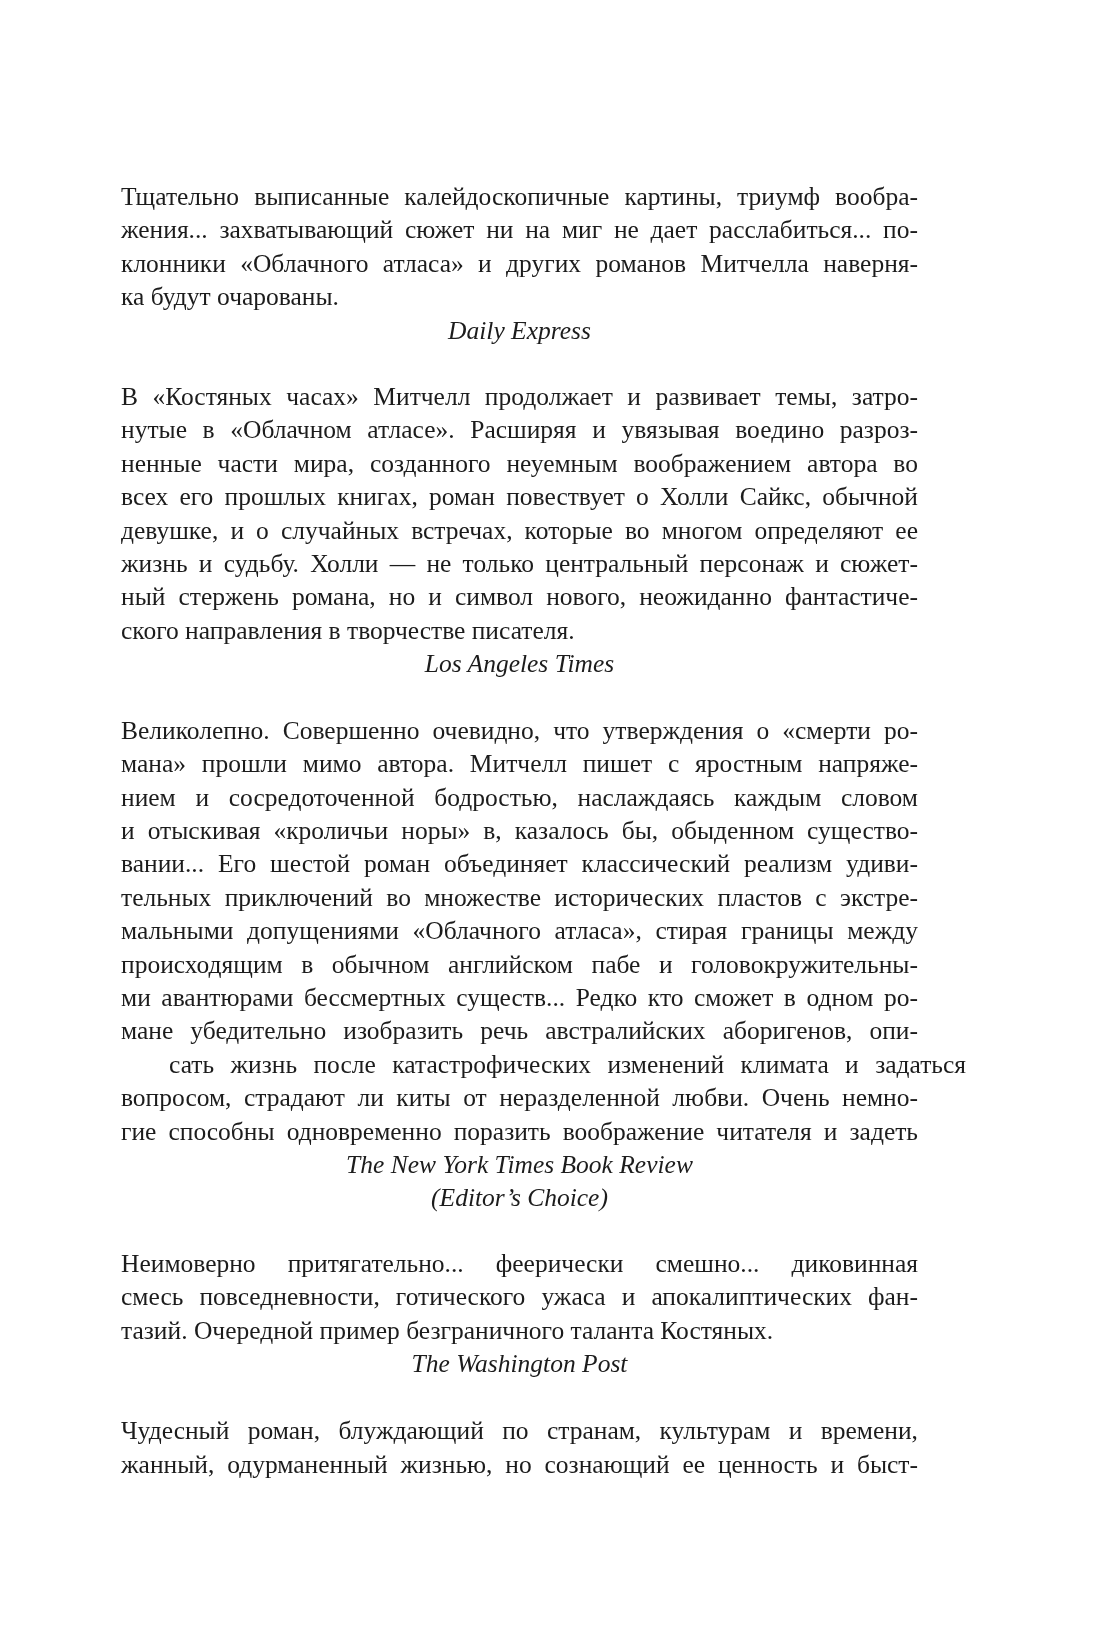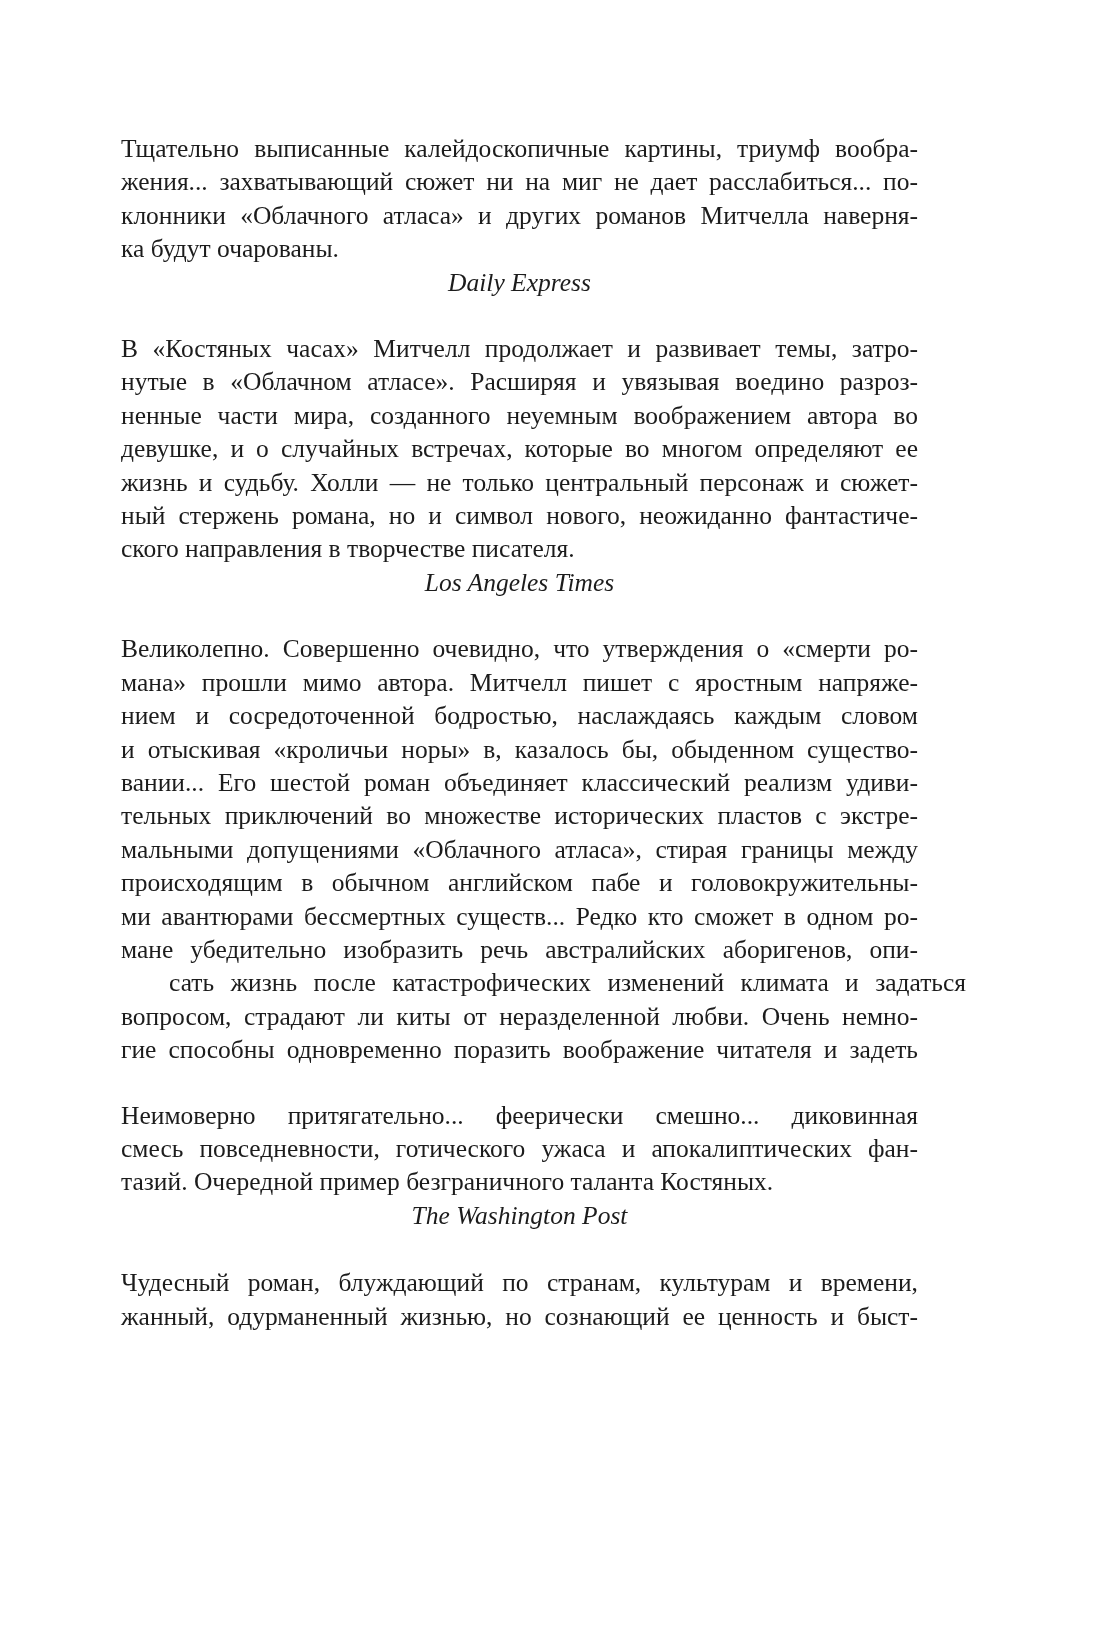--- a/index.html
+++ b/index.html
@@ -34,35 +34,36 @@
   .r3 { margin-bottom: 32px; }
   .r4 { margin-bottom: 34px; }
 </style>
 </head>
 <body>
 
 <div class="page">
 
   <div class="review r1">
     <p>
-      <span class="line" style="white-space: nowrap; display: block; word-spacing: 8.675px;">Тщательно выписанные калейдоскопичные картины, триумф вообра-</span>
+      <span class="line" style="white-space: nowrap; display: block; word-spacing: 8.675px; margin-top: 48px;">Тщательно выписанные калейдоскопичные картины, триумф вообра-</span>
       <span class="line" style="white-space: nowrap; display: block; word-spacing: 5.35417px;">жения... захватывающий сюжет ни на миг не дает расслабиться... по-</span>
       <span class="line" style="white-space: nowrap; display: block; word-spacing: 7.96652px;">клонники «Облачного атласа» и других романов Митчелла наверня-</span>
       <span class="line last" style="display: block;">ка будут очарованы.</span>
     </p>
     <div class="source">
       <span>Daily Express</span>
     </div>
   </div>
 
   <div class="review r2">
     <p>
       <span class="line" style="white-space: nowrap; display: block; word-spacing: 8.11328px;">В «Костяных часах» Митчелл продолжает и развивает темы, затро-</span>
       <span class="line" style="white-space: nowrap; display: block; word-spacing: 9.25586px;">нутые в «Облачном атласе». Расширяя и увязывая воедино разроз-</span>
       <span class="line" style="white-space: nowrap; display: block; word-spacing: 9.53571px;">ненные части мира, созданного неуемным воображением автора во</span>
+      <span class="line" style="white-space: nowrap; display: block; word-spacing: 4.84375px;">всех его прошлых книгах, роман повествует о Холли Сайкс, обычной</span>
       <span class="line" style="white-space: nowrap; display: block; word-spacing: 5.71528px;">девушке, и о случайных встречах, которые во многом определяют ее</span>
       <span class="line" style="white-space: nowrap; display: block; word-spacing: 4.83594px;">жизнь и судьбу. Холли — не только центральный персонаж и сюжет-</span>
       <span class="line" style="white-space: nowrap; display: block; word-spacing: 6.7168px;">ный стержень романа, но и символ нового, неожиданно фантастиче-</span>
       <span class="line last" style="display: block;">ского направления в творчестве писателя.</span>
     </p>
     <div class="source">
       <span>Los Angeles Times</span>
     </div>
   </div>
 
@@ -75,20 +76,24 @@
       <span class="line" style="white-space: nowrap; display: block; word-spacing: 7.54018px;">вании... Его шестой роман объединяет классический реализм удиви-</span>
       <span class="line" style="white-space: nowrap; display: block; word-spacing: 6.93304px;">тельных приключений во множестве исторических пластов с экстре-</span>
       <span class="line" style="white-space: nowrap; display: block; word-spacing: 7.25521px;">мальными допущениями «Облачного атласа», стирая границы между</span>
       <span class="line" style="white-space: nowrap; display: block; word-spacing: 12.1432px;">происходящим в обычном английском пабе и головокружительны-</span>
       <span class="line" style="white-space: nowrap; display: block; word-spacing: 4.16146px;">ми авантюрами бессмертных существ... Редко кто сможет в одном ро-</span>
       <span class="line" style="white-space: nowrap; display: block; word-spacing: 10.7109px;">мане убедительно изобразить речь австралийских аборигенов, опи-</span>
       <span class="line" style="white-space: nowrap; display: block; word-spacing: 10.0268px; margin-left: 48px;">сать жизнь после катастрофических изменений климата и задаться</span>
       <span class="line" style="white-space: nowrap; display: block; word-spacing: 6.12109px;">вопросом, страдают ли киты от неразделенной любви. Очень немно-</span>
       <span class="line" style="white-space: nowrap; display: block; word-spacing: 5.65625px;">гие способны одновременно поразить воображение читателя и задеть</span>
     </p>
+    <div class="source">
+      <span>The New York Times Book Review</span>
+      <span>(Editor’s Choice)</span>
+    </div>
   </div>
 
   <div class="review r4">
     <p>
       <span class="line" style="white-space: nowrap; display: block; word-spacing: 25.6836px;">Неимоверно притягательно... феерически смешно... диковинная</span>
       <span class="line" style="white-space: nowrap; display: block; word-spacing: 9.65365px;">смесь повседневности, готического ужаса и апокалиптических фан-</span>
       <span class="line last" style="display: block;">тазий. Очередной пример безграничного таланта Костяных.</span>
     </p>
     <div class="source">
       <span>The Washington Post</span>

